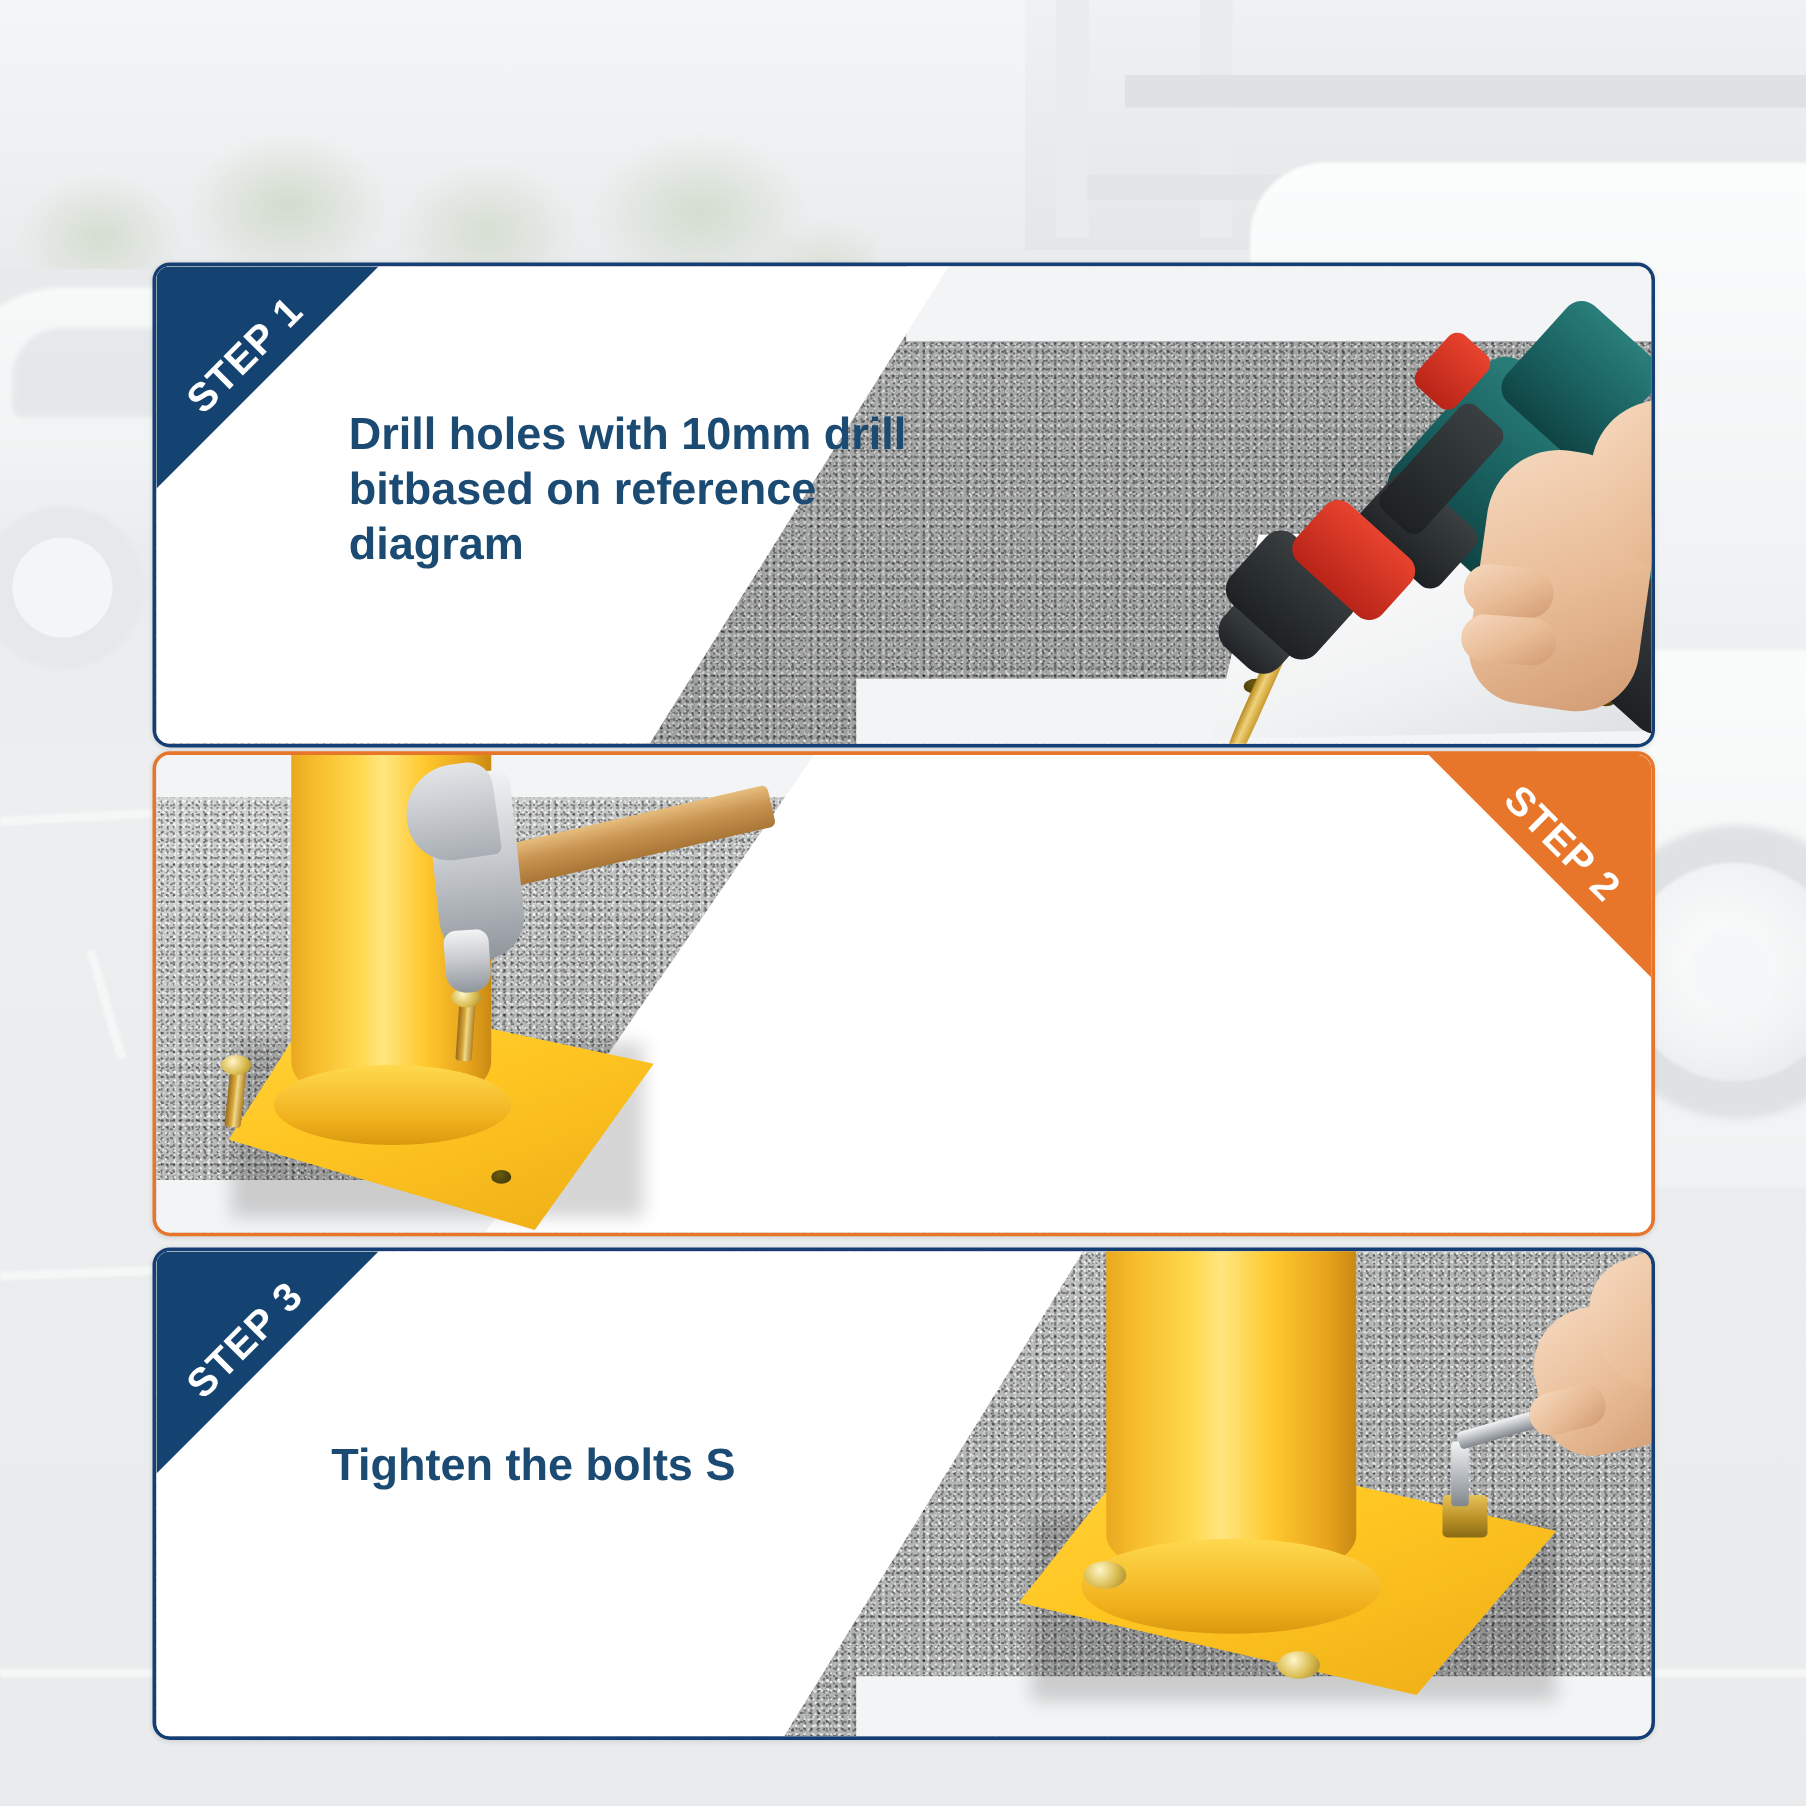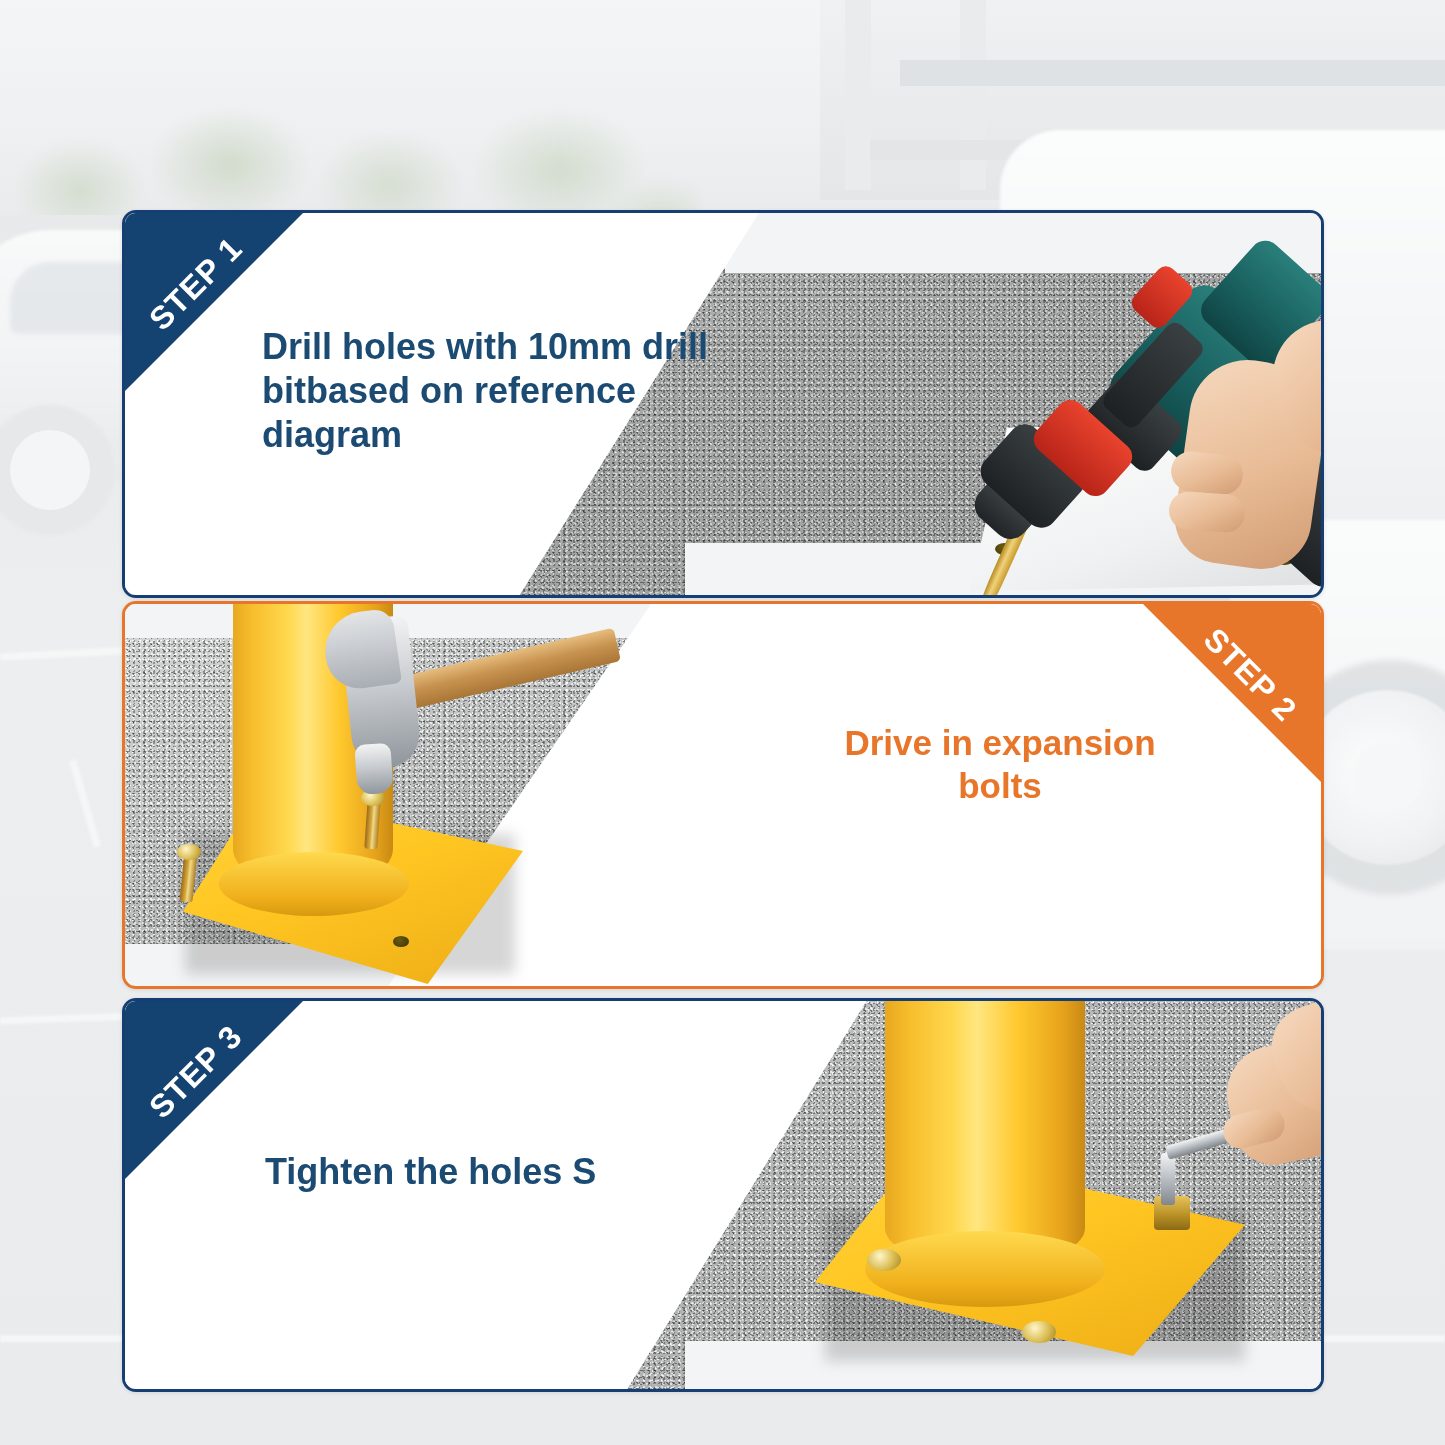--- a/index.html
+++ b/index.html
@@ -101,21 +101,21 @@
   .concrete.light{filter:brightness(1.1);}
   .floor-white{position:absolute;background:#f3f4f5;}
 
   
   .panel{position:absolute;inset:0;background:#ffffff;}
   .panel.l{clip-path:polygon(0 0,53% 0,33% 100%,0 100%);}
   .panel.r{clip-path:polygon(100% 0,100% 100%,22% 100%,44% 0);}
   .panel.l3{clip-path:polygon(0 0,62% 0,42% 100%,0 100%);}
 
   .step-text{position:absolute;z-index:6;font-weight:bold;line-height:1.22;}
-  #t1{left:262px;top:325px;width:460px;font-size:36px;color:#1b4a72;}
+  #t1{left:279px;top:325px;width:460px;font-size:36px;color:#1b4a72;}
   #t2{left:820px;top:722px;width:360px;font-size:35px;color:#e8762a;text-align:center;}
   #t3{left:265px;top:1150px;width:520px;font-size:36px;color:#1b4a72;}
 
   
   .corner{position:absolute;width:178px;height:178px;z-index:8;overflow:hidden;}
   .corner.tl{left:0;top:0;}
   .corner.tr{right:0;top:0;}
   .corner .tri{position:absolute;inset:0;}
   .corner.tl .tri{clip-path:polygon(0 0,100% 0,0 100%);}
   .corner.tr .tri{clip-path:polygon(100% 0,100% 100%,0 0);}
@@ -281,21 +281,20 @@
       <div class="ham-claw" style="left:200px;top:8px;width:72px;height:76px;border-radius:40px 20px 6px 34px;transform:rotate(-8deg);"></div>
       <div class="ham-head" style="left:231px;top:140px;width:36px;height:50px;border-radius:10px 10px 16px 16px;transform:rotate(-4deg);"></div>
     </div>
 
     <div class="panel r"></div>
     <div class="corner tr">
       <div class="tri orange"></div>
       <div class="corner-label">STEP 2</div>
     </div>
   </div>
-  <div class="step-text" id="t2">Drive in expansion bolts</div>
 
   <div class="card navy" id="card3">
     <div class="photo">
       <div class="concrete light"></div>
       <div class="floor-white" style="left:560px;top:340px;width:640px;height:48px;"></div>
 
       <div class="plate-sh" style="left:700px;top:210px;width:420px;height:150px;"></div>
       <div class="plate" style="left:690px;top:150px;width:430px;height:205px;
            clip-path:polygon(24% 0,100% 36%,74% 100%,0 64%);"></div>
 
@@ -315,15 +314,15 @@
       <div class="skin" style="left:1150px;top:-6px;width:140px;height:110px;border-radius:40px 18px 18px 50px;transform:rotate(-20deg);"></div>
       <div class="skin" style="left:1098px;top:110px;width:62px;height:34px;border-radius:20px;transform:rotate(-14deg);"></div>
     </div>
 
     <div class="panel l3"></div>
     <div class="corner tl">
       <div class="tri navy"></div>
       <div class="corner-label">STEP 3</div>
     </div>
   </div>
-  <div class="step-text" id="t3">Tighten the holes S</div>
+  <div class="step-text" id="t3">Tighten the bolts S</div>
 
 </div>
 
 </body></html>

